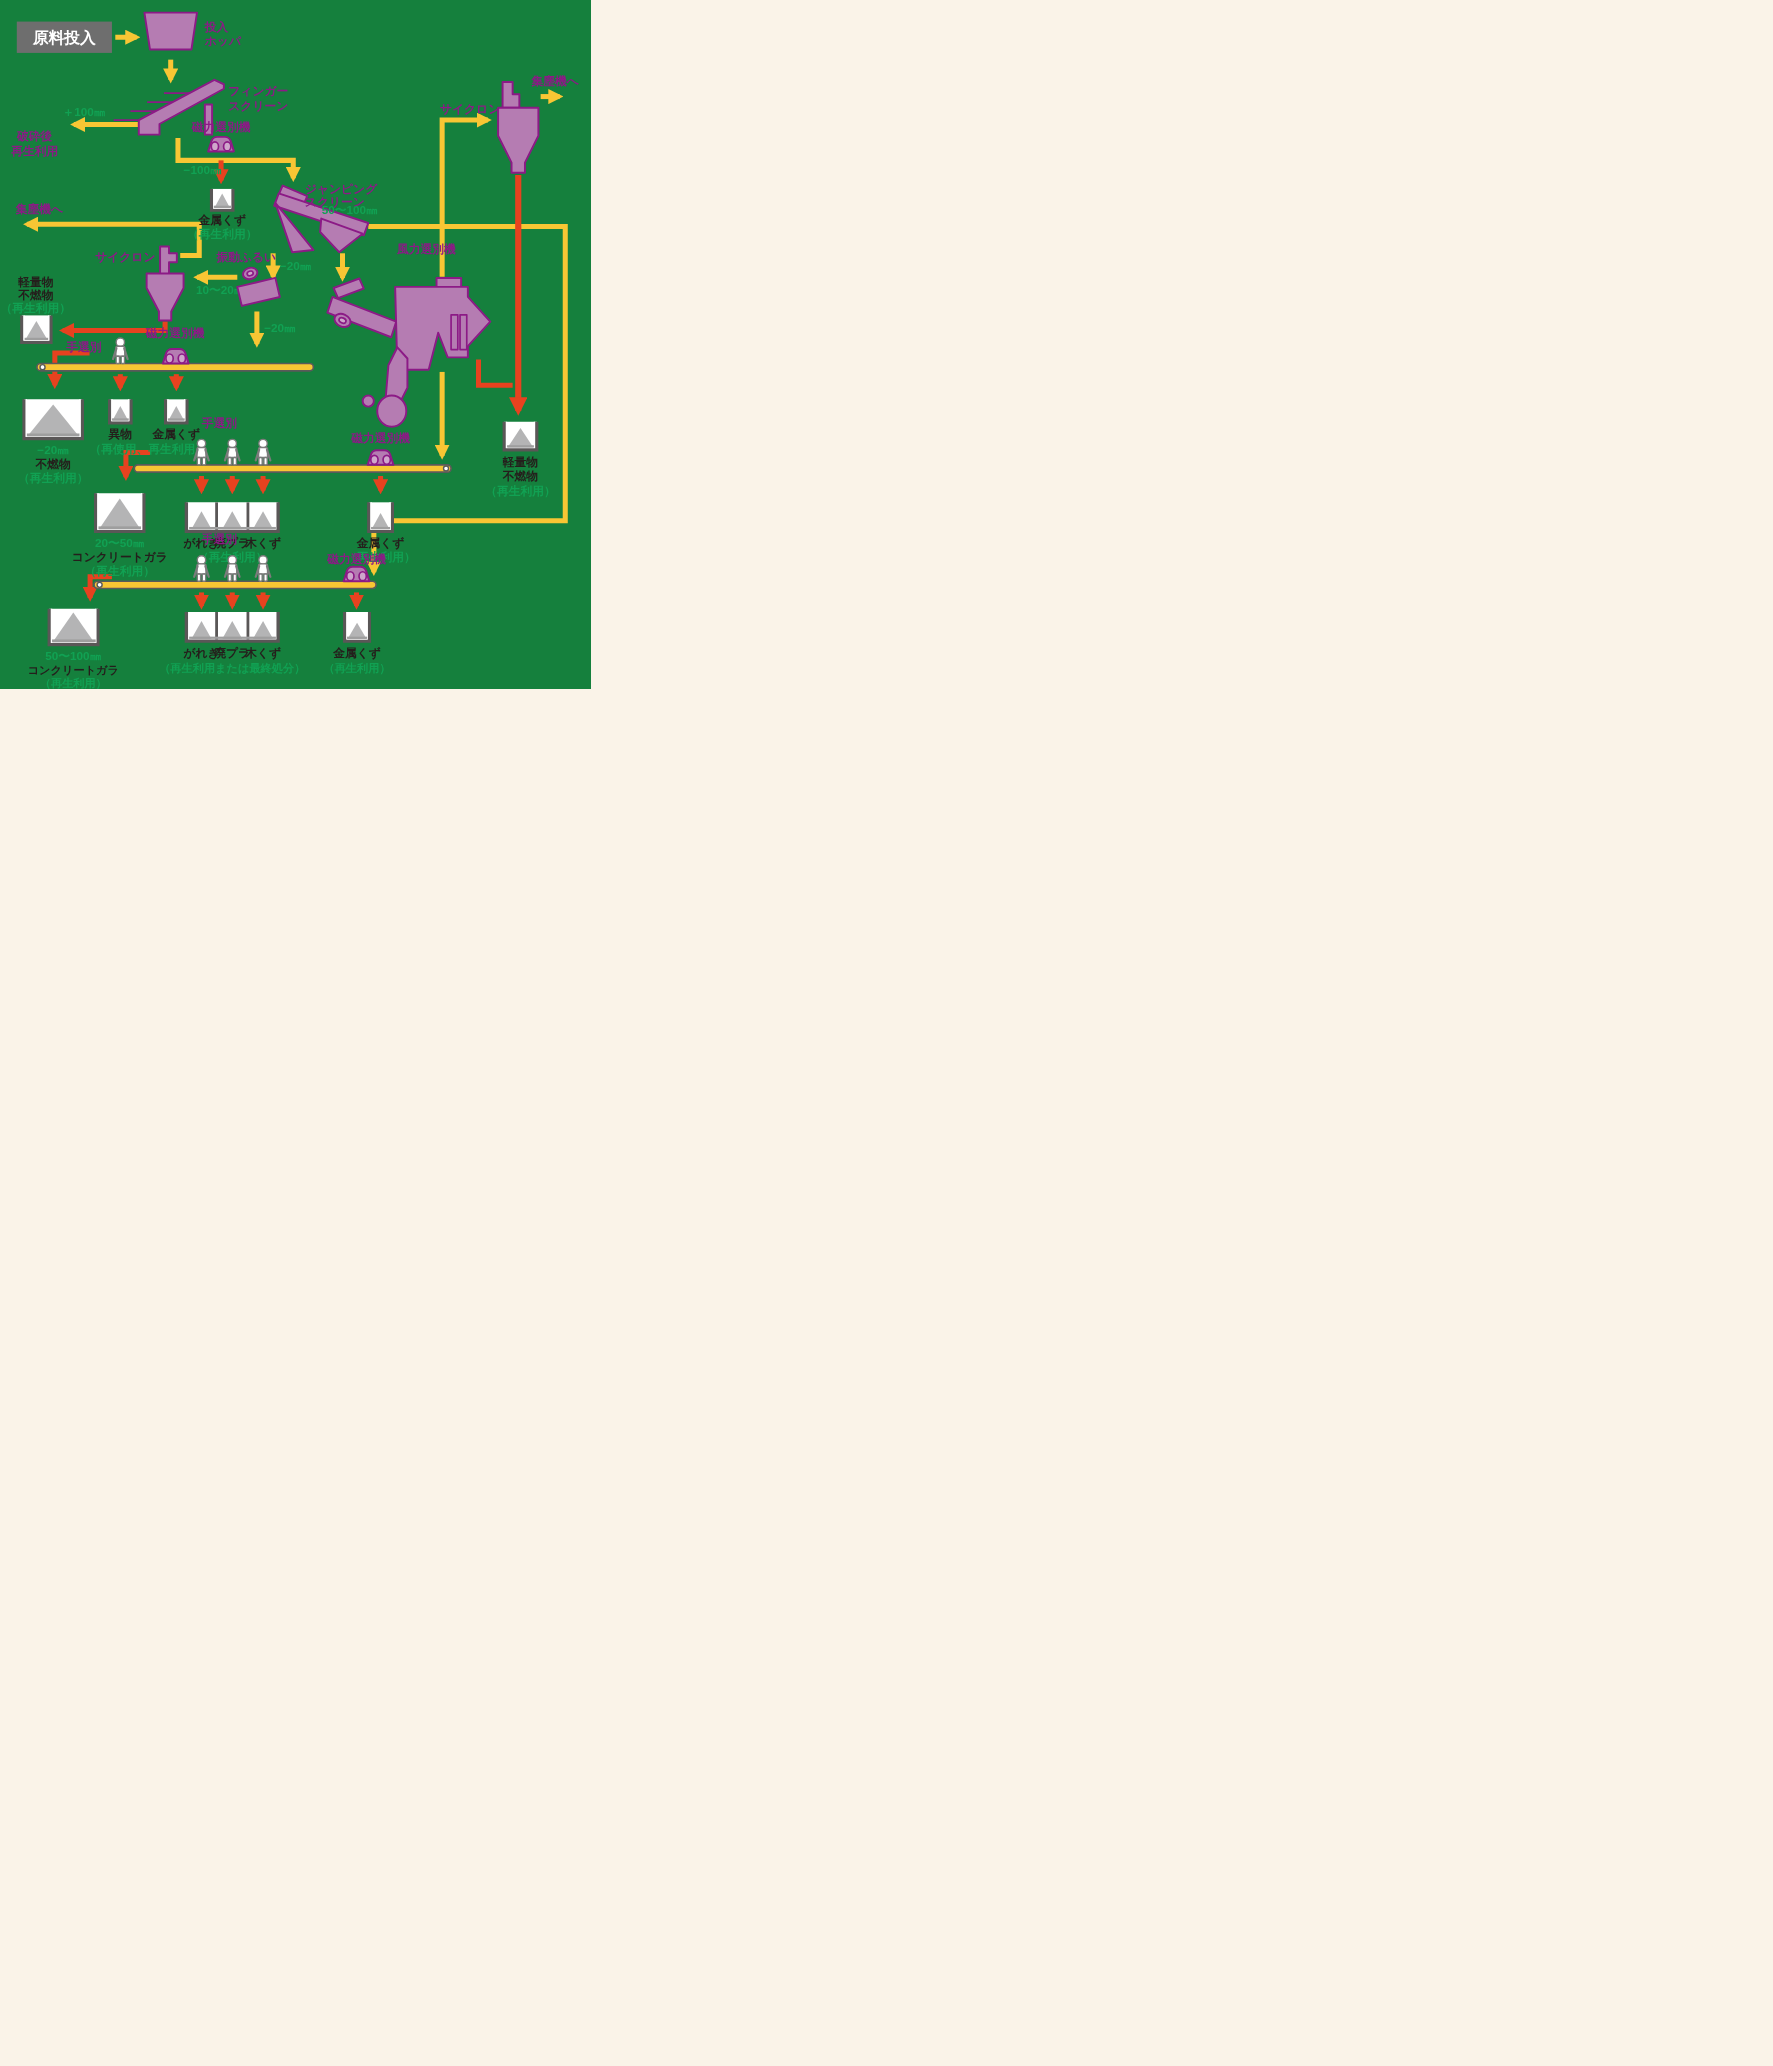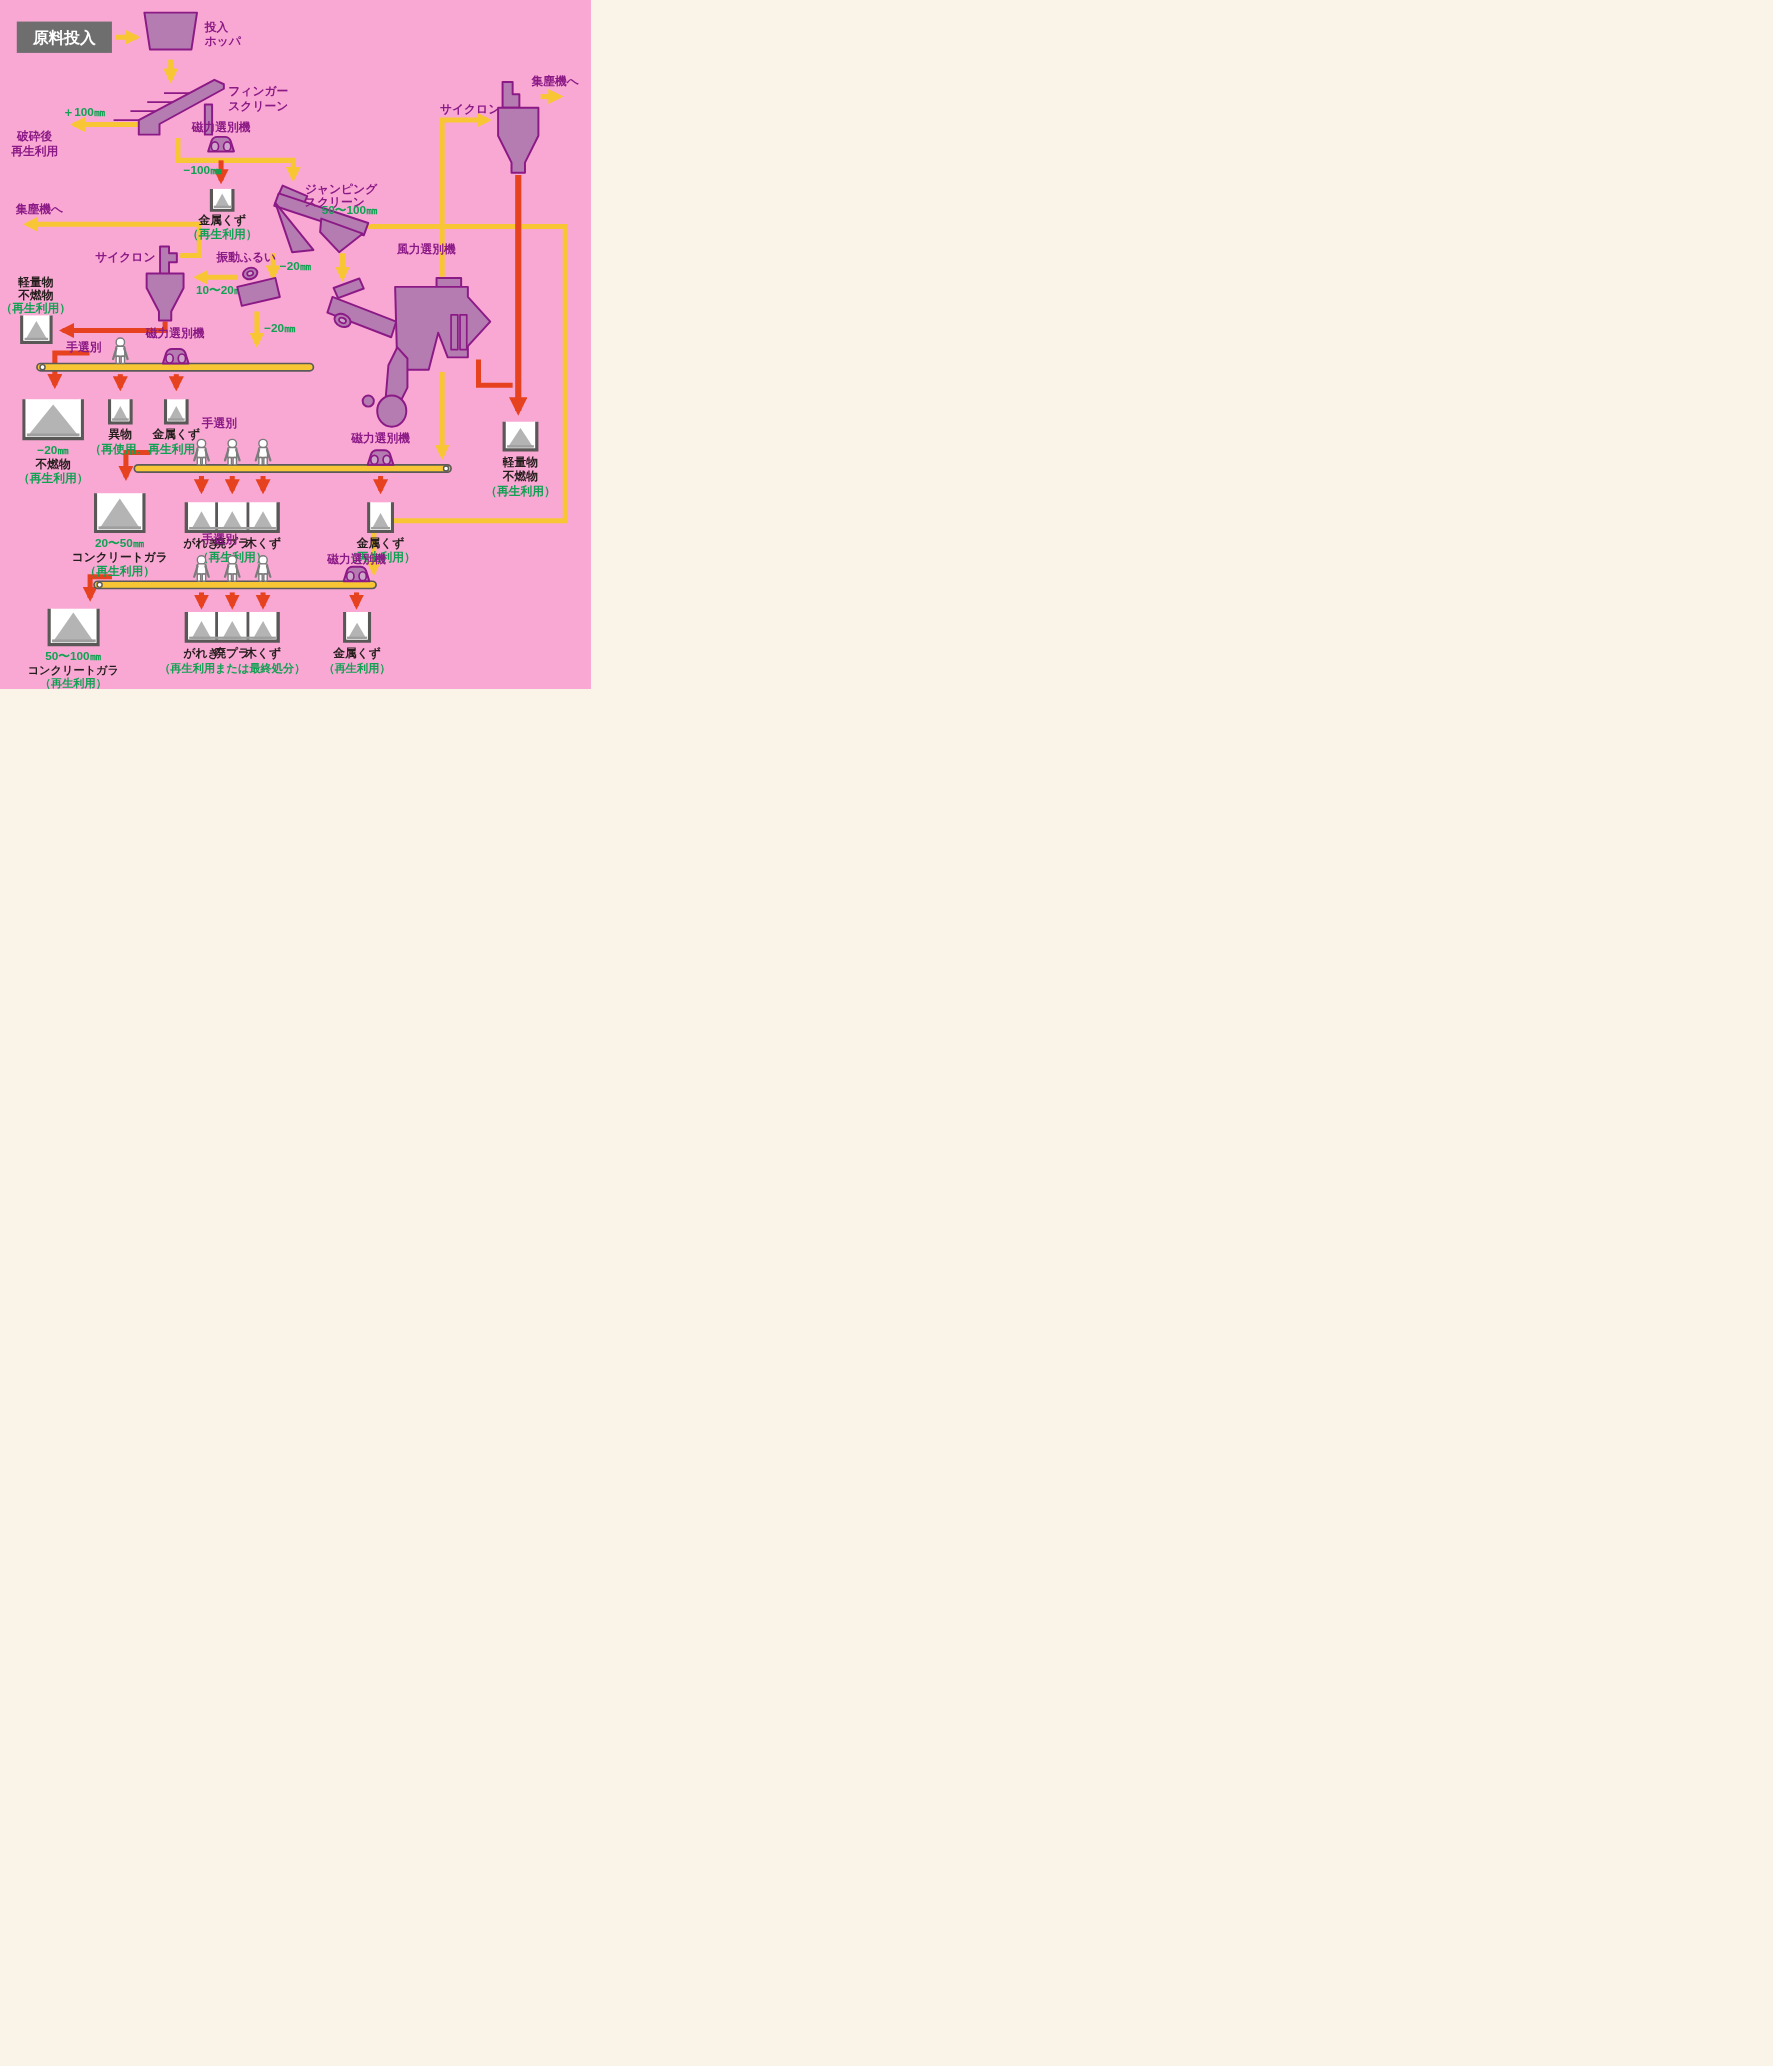--- a/index.html
+++ b/index.html
@@ -1,20 +1,20 @@
 <!DOCTYPE html>
 <html style="font-size:9px"><head>
 <meta charset="utf-8">
 <style>
   :root{
     --pf:#b57cb2; --pl:#8c1a86; --yw:#f8c634; --rd:#e7421f;
     --gr:#11a153; --ink:#251e1c; --bin:#5a5757; --pile:#b4b4b5;
   }
   html,body{margin:0;padding:0;background:#faf3e8;}
-  .stage{width:591px;height:689px;position:relative;background:#f9a8d4;overflow:hidden;}
+  .stage{width:591px;height:689px;position:relative;background:#15803d;overflow:hidden;}
   svg{display:block;}
   text{font-family:"Liberation Sans","DejaVu Sans",sans-serif;font-weight:700;font-size:21px;text-anchor:middle;}
   .tp{fill:var(--pl);} .ti{fill:var(--ink);} .tg{fill:var(--gr);} .tw{fill:#fff;}
   .as{text-anchor:start;} .f28{font-size:28px;} .f20{font-size:20px;}
   .machine{fill:var(--pf);stroke:var(--pl);stroke-width:3.5;stroke-linejoin:round;}
   .mwheel{fill:#cfa6cb;stroke:var(--pl);stroke-width:3;}
   .finger{stroke:var(--pl);stroke-width:3;}
   .ly{stroke:var(--yw);stroke-width:9;fill:none;marker-end:url(#my);}
   .lr{stroke:var(--rd);stroke-width:9;fill:none;marker-end:url(#mr);}
   .lrn{stroke:var(--rd);stroke-width:9;fill:none;}

